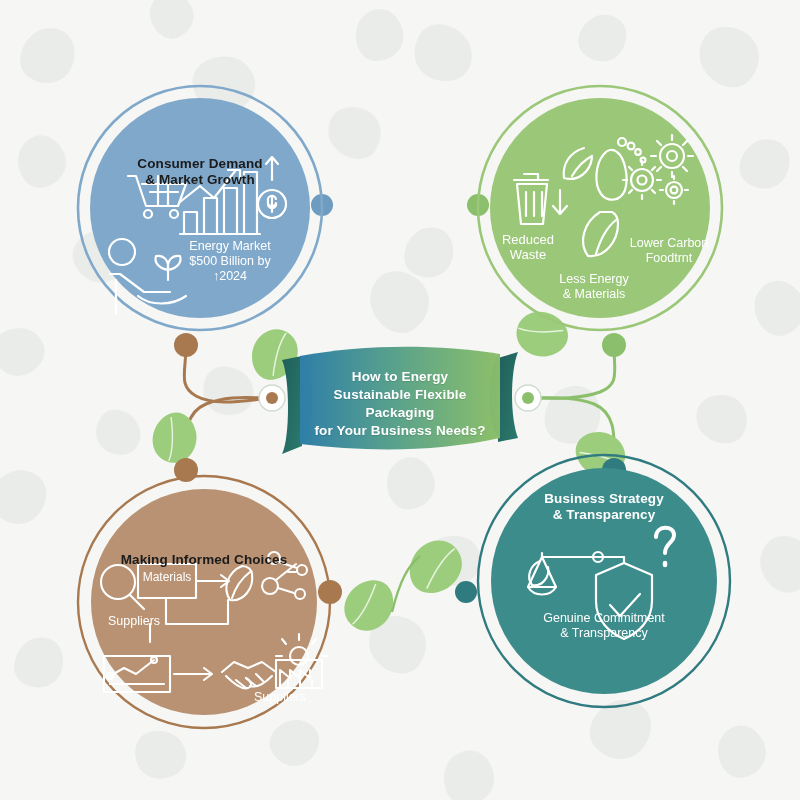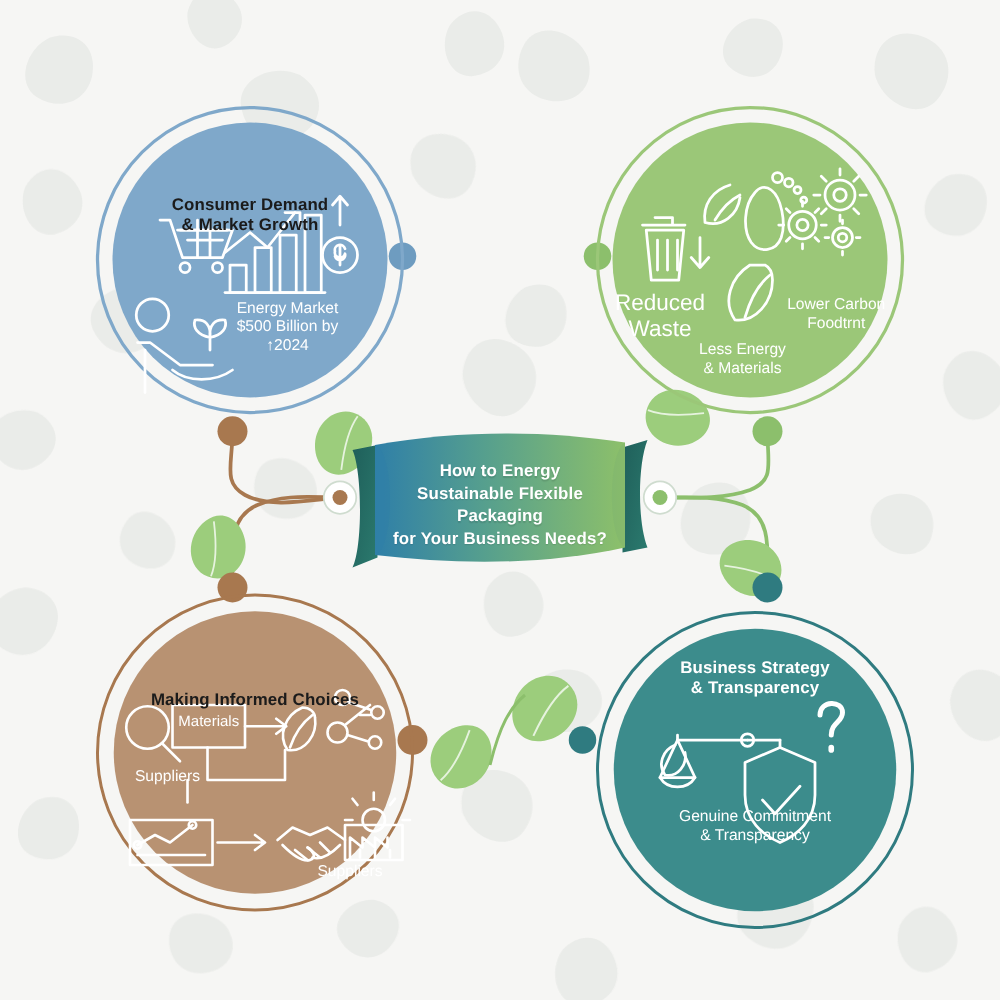--- a/index.html
+++ b/index.html
@@ -12,21 +12,21 @@
   #bgleaves{position:absolute;inset:0;}
   #links{position:absolute;inset:0;}
   .node{position:absolute;border-radius:50%;display:flex;flex-direction:column;
         align-items:center;box-sizing:border-box;}
   .n-title{font-weight:bold;text-align:center;line-height:1.18;letter-spacing:.1px;}
   .n-cap{text-align:center;line-height:1.18;}
   
   #node-consumer{left:76px;top:84px;width:248px;height:248px;}
   #node-benefits{left:476px;top:84px;width:248px;height:248px;}
   #node-choices{left:76px;top:474px;width:256px;height:256px;}
-  #node-business{left:476px;top:488px;width:256px;height:256px;}
+  #node-business{left:476px;top:453px;width:256px;height:256px;}
   .ribbon{position:absolute;left:276px;top:342px;width:248px;height:122px;}
   .ribbon-text{position:absolute;left:300px;top:368px;width:200px;
                text-align:center;color:#ffffff;font-weight:bold;
                font-size:13.5px;line-height:1.33;letter-spacing:.15px;
                text-shadow:0 1px 1px rgba(0,0,0,.12);}
 </style>
 </head>
 <body>
 
 <div id="stage">
@@ -195,21 +195,21 @@
         <path d="M166,81 v-4 M166,111 v4 M151,96 h-4 M181,96 h4
                  M156,86 l-3,-3 M176,106 l3,3 M176,86 l3,-3 M156,106 l-3,3"></path>
         <circle cx="198" cy="106" r="8"></circle>
           <circle cx="198" cy="106" r="3.4"></circle>
         <path d="M198,95 v-3 M198,117 v3 M187,106 h-3 M209,106 h3"></path>
 
         <path d="M124,128 c-16,10 -22,30 -12,44 c16,2 30,-14 30,-32 c0,-6 -2,-10 -6,-12 Z"></path>
         <path d="M120,170 c4,-14 10,-26 20,-34"></path>
       </g>
     </svg>
-    <div class="n-cap" style="position:absolute;left:6px;top:148px;width:92px;font-size:18px;color:#ffffff;">
+    <div class="n-cap" style="position:absolute;left:6px;top:148px;width:92px;font-size:13px;color:#ffffff;">
       <span>Reduced</span><br>
       <span>Waste</span>
     </div>
     <div class="n-cap" style="position:absolute;left:140px;top:152px;width:106px;font-size:12.5px;color:#ffffff;">
       <span>Lower Carbon</span><br>
       <span>Foodtrnt</span>
     </div>
     <div class="n-cap" style="position:absolute;left:62px;top:188px;width:112px;font-size:12.5px;color:#ffffff;">
       <span>Less Energy</span><br>
       <span>&amp; Materials</span>

